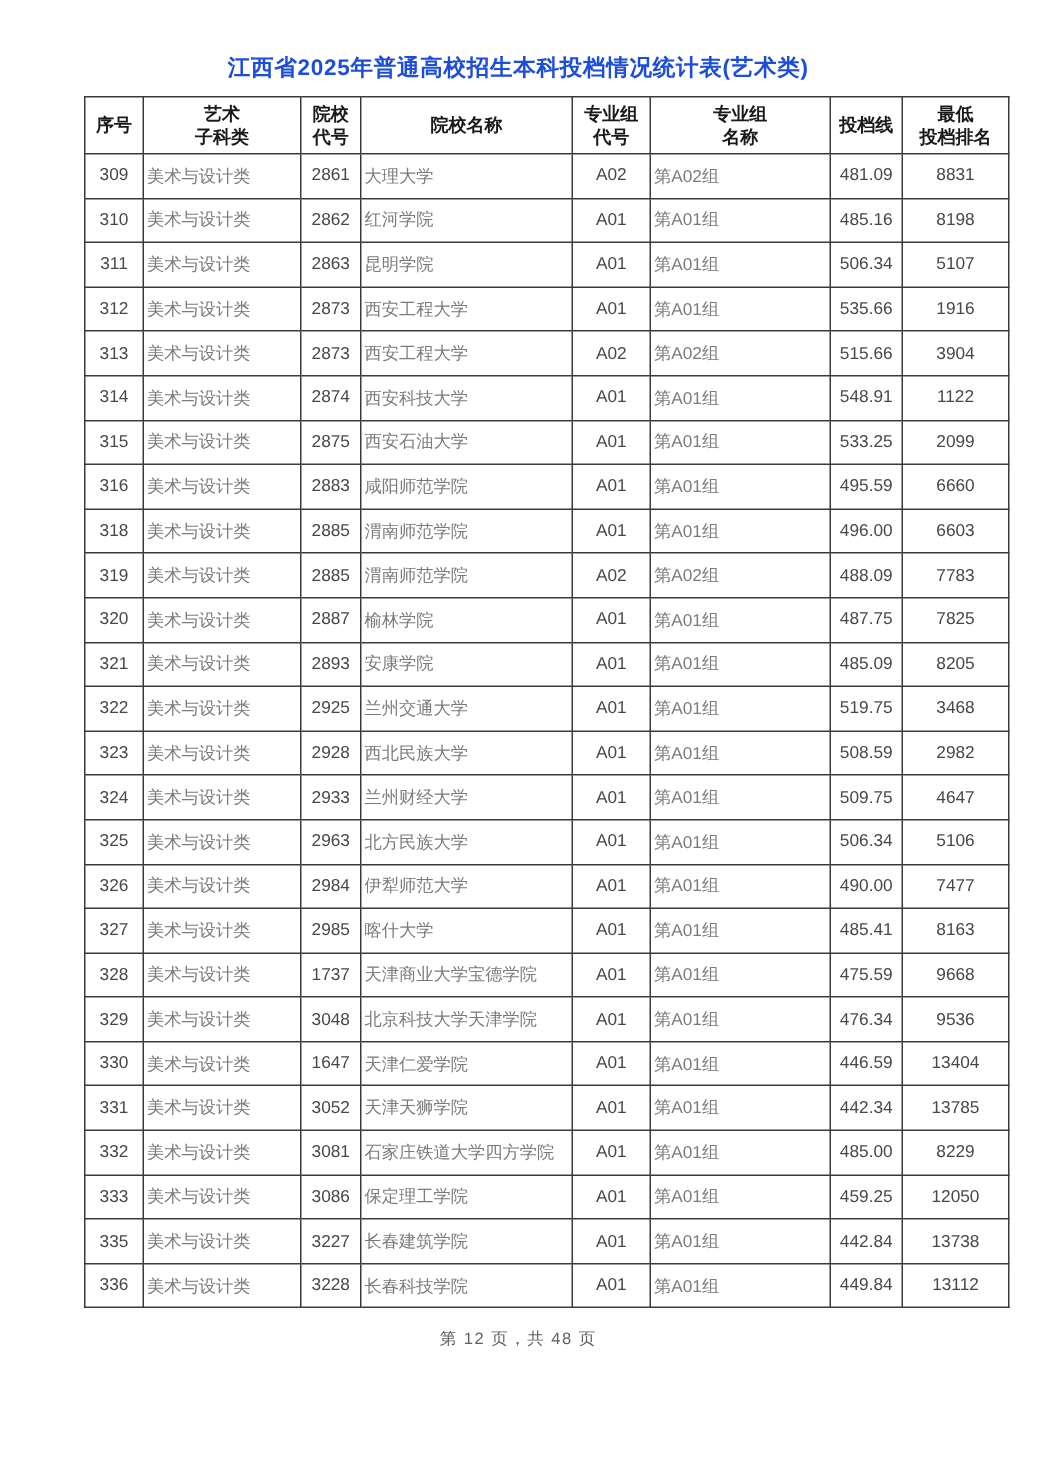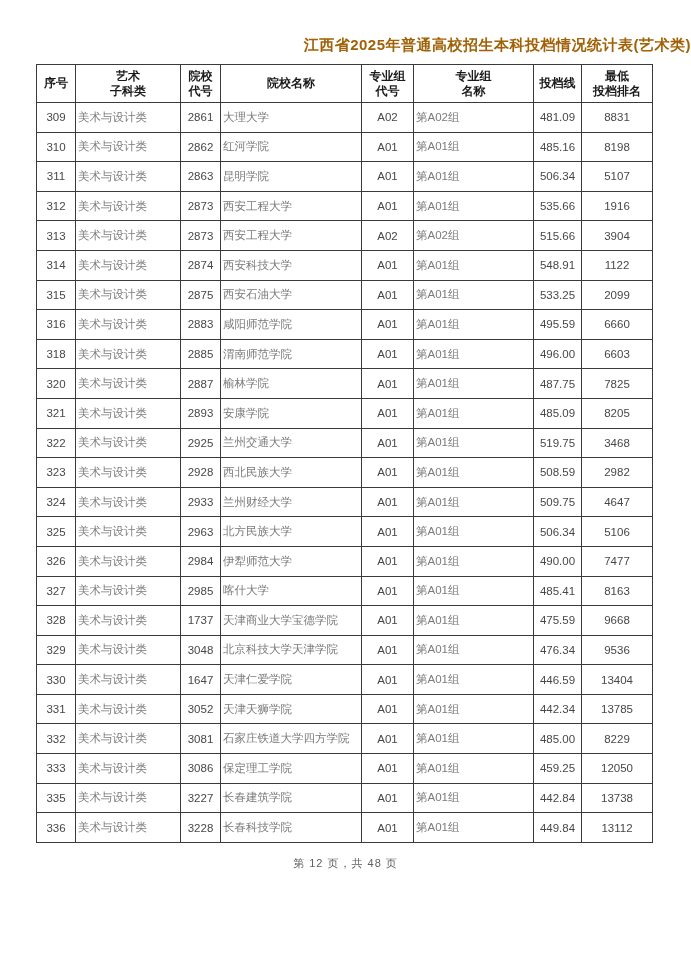--- a/index.html
+++ b/index.html
@@ -10,36 +10,36 @@
   .page {
     position: relative;
     width: 691px;
     height: 977px;
     background: #ffffff;
     font-family: "Liberation Sans", sans-serif;
     overflow: hidden;
   }
   .doc-title {
     padding-top: 36px;
-    text-align: right;
+    text-align: center;
     font-size: 15px;
     font-weight: 700;
-    color: #a16207;
+    color: #1d4ed8;
     letter-spacing: 0.5px;
   }
   .stats-line {
     margin-top: 15px;
     margin-left: 47px;
     font-size: 12px;
     font-weight: 600;
     color: #2a2a2a;
   }
   table.score-table {
     margin-top: 9px;
-    margin-left: 36px;
+    margin-left: 56px;
     border-collapse: collapse;
     table-layout: fixed;
     width: 616px;
   }
   table.score-table th,
   table.score-table td {
     border: 1px solid var(--border-color, #3a3a3a);
     overflow: hidden;
     white-space: nowrap;
   }
@@ -200,20 +200,30 @@
           <td class="align-center cell-num">318</td>
           <td class="align-left cell-cjk">美术与设计类</td>
           <td class="align-center cell-num">2885</td>
           <td class="align-left cell-cjk">渭南师范学院</td>
           <td class="align-center cell-num">A01</td>
           <td class="align-left cell-cjk">第A01组</td>
           <td class="align-center cell-num">496.00</td>
           <td class="align-center cell-num">6603</td>
         </tr>
         <tr>
+          <td class="align-center cell-num">319</td>
+          <td class="align-left cell-cjk">美术与设计类</td>
+          <td class="align-center cell-num">2885</td>
+          <td class="align-left cell-cjk">渭南师范学院</td>
+          <td class="align-center cell-num">A02</td>
+          <td class="align-left cell-cjk">第A02组</td>
+          <td class="align-center cell-num">488.09</td>
+          <td class="align-center cell-num">7783</td>
+        </tr>
+        <tr>
           <td class="align-center cell-num">320</td>
           <td class="align-left cell-cjk">美术与设计类</td>
           <td class="align-center cell-num">2887</td>
           <td class="align-left cell-cjk">榆林学院</td>
           <td class="align-center cell-num">A01</td>
           <td class="align-left cell-cjk">第A01组</td>
           <td class="align-center cell-num">487.75</td>
           <td class="align-center cell-num">7825</td>
         </tr>
         <tr>

